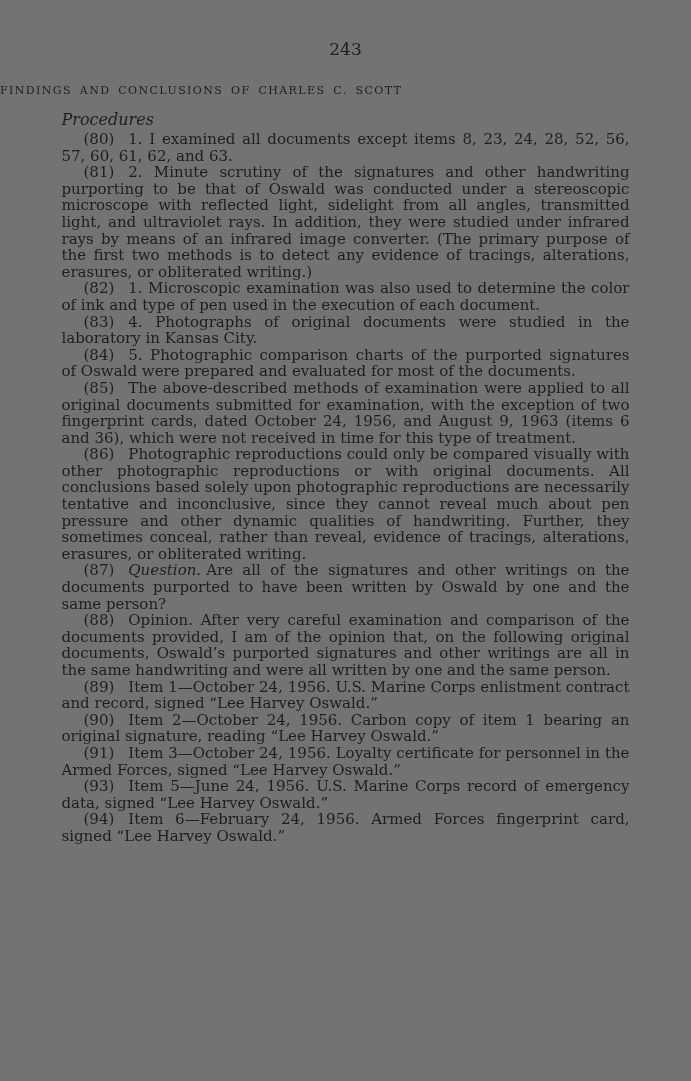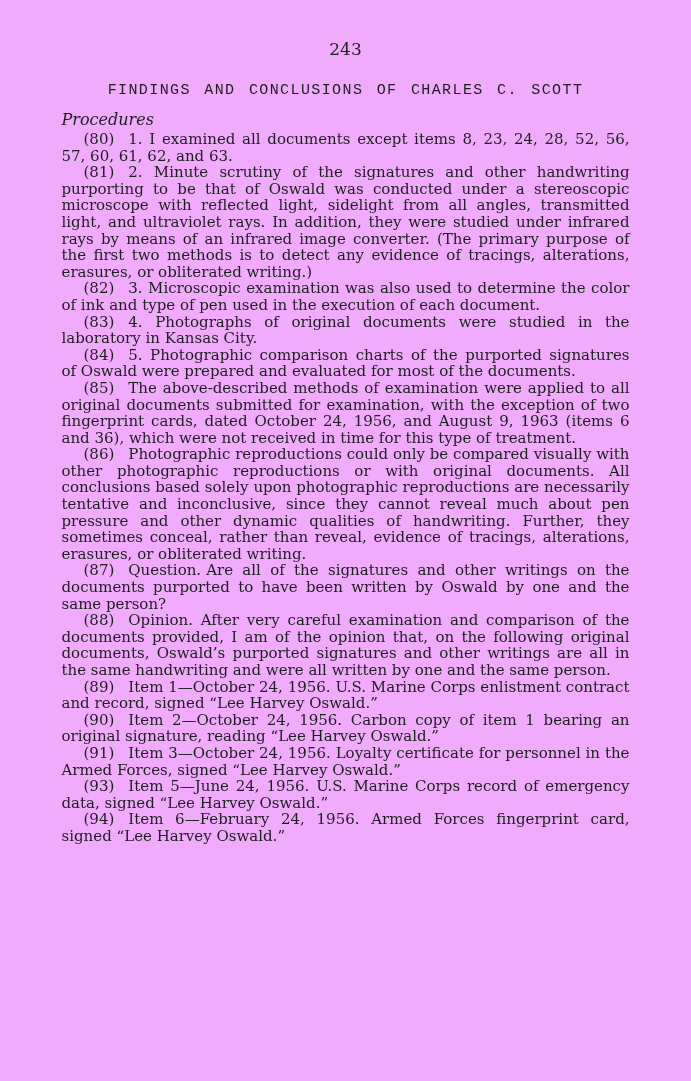--- a/index.html
+++ b/index.html
@@ -12,37 +12,36 @@
     height: 1081px;
     font-family: "DejaVu Serif", serif;
     color: #1e1e1e;
     -webkit-font-smoothing: antialiased;
   }
   .sheet {
     box-sizing: border-box;
     width: 691px;
     height: 1081px;
     padding-top: 40px;
-    background: #f0abfc;
+    background: #737373;
     overflow: hidden;
   }
   .pageno {
     text-align: center;
     font-size: 17px;
     line-height: 18px;
     margin: 0 0 26px 0;
   }
   .doc-heading {
-    text-align: center;
-    font-size: 15px;
+    text-align: left;
+    font-size: 11px;
     letter-spacing: 1.4px;
     word-spacing: 3px;
     line-height: 14px;
     margin: 0 0 13px 0;
-    font-family: Liberation Mono, monospace;
   }
   .content {
     width: 568px;
     margin: 0 auto;
   }
   .sec-title {
     font-style: italic;
     font-weight: normal;
     font-size: 16px;
     line-height: 18px;
@@ -52,20 +51,21 @@
     margin: 0;
     font-size: 15px;
     line-height: 16.6px;
     text-align: justify;
     text-indent: 22px;
   }
   .pnum {
     margin-right: 14px;
   }
   .lead {
+    font-style: italic;
     margin-right: 5px;
   }
   .lead:empty {
     display: none;
     margin: 0;
   }
 </style>
 </head>
 <body>
 
@@ -76,21 +76,21 @@
   <div class="doc-heading">FINDINGS AND CONCLUSIONS OF CHARLES C. SCOTT</div>
 
   <div class="content">
 
     <h3 class="sec-title">Procedures</h3>
 
     <p class="para"><span class="pnum">(80)</span><span>1. I examined all documents except items 8, 23, 24, 28, 52, 56, 57, 60, 61, 62, and 63.</span></p>
 
     <p class="para"><span class="pnum">(81)</span><span>2. Minute scrutiny of the signatures and other handwriting purporting to be that of Oswald was conducted under a stereoscopic microscope with reflected light, sidelight from all angles, transmitted light, and ultraviolet rays. In addition, they were studied under infrared rays by means of an infrared image converter. (The primary purpose of the first two methods is to detect any evidence of tracings, alterations, erasures, or obliterated writing.)</span></p>
 
-    <p class="para"><span class="pnum">(82)</span><span>3. Microscopic examination was also used to determine the color of ink and type of pen used in the execution of each document.</span></p>
+    <p class="para"><span class="pnum">(82)</span><span>1. Microscopic examination was also used to determine the color of ink and type of pen used in the execution of each document.</span></p>
 
     <p class="para"><span class="pnum">(83)</span><span>4. Photographs of original documents were studied in the laboratory in Kansas City.</span></p>
 
     <p class="para"><span class="pnum">(84)</span><span>5. Photographic comparison charts of the purported signatures of Oswald were prepared and evaluated for most of the documents.</span></p>
 
     <p class="para"><span class="pnum">(85)</span><span>The above-described methods of examination were applied to all original documents submitted for examination, with the exception of two fingerprint cards, dated October 24, 1956, and August 9, 1963 (items 6 and 36), which were not received in time for this type of treatment.</span></p>
 
     <p class="para"><span class="pnum">(86)</span><span>Photographic reproductions could only be compared visually with other photographic reproductions or with original documents. All conclusions based solely upon photographic reproductions are necessarily tentative and inconclusive, since they cannot reveal much about pen pressure and other dynamic qualities of handwriting. Further, they sometimes conceal, rather than reveal, evidence of tracings, alterations, erasures, or obliterated writing.</span></p>
 
 

